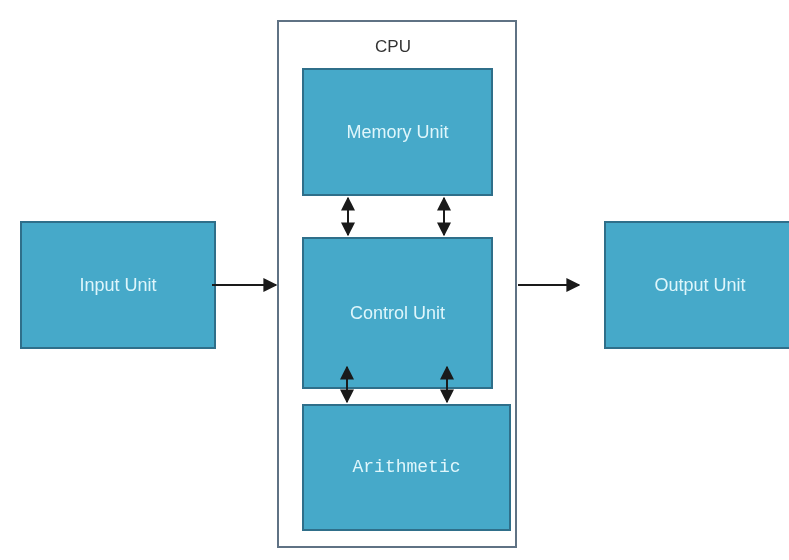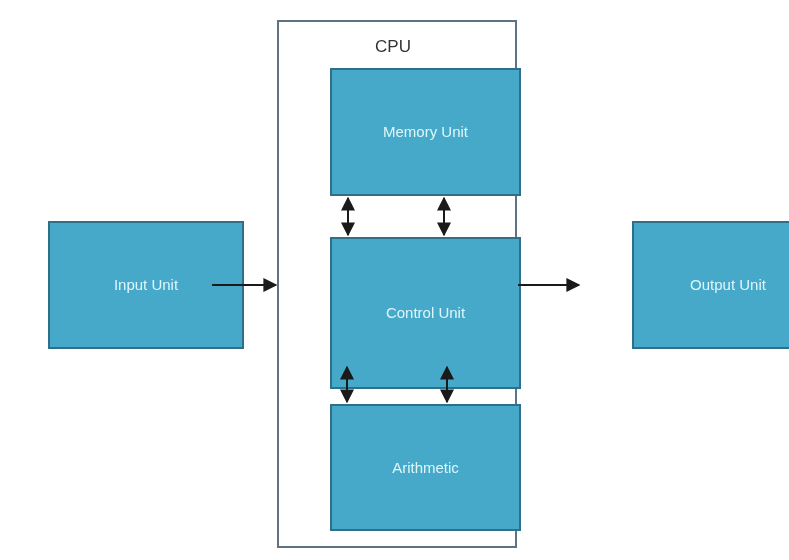--- a/index.html
+++ b/index.html
@@ -4,26 +4,26 @@
 <style>
   html, body { margin:0; padding:0; background:#ffffff; }
   body { width:789px; height:560px; position:relative; overflow:hidden;
          font-family:"Liberation Sans", "DejaVu Sans", sans-serif; }
   .cpu-frame { position:absolute; left:277px; top:20px; width:240px; height:528px;
                border:2px solid #5f7284; box-sizing:border-box; background:#fff; }
   .cpu-label { position:absolute; left:277px; top:37px; width:232px; text-align:center;
                font-size:17px; color:#333; }
   .unit { position:absolute; background:#46a9c9; border:2px solid #2f6f8a; box-sizing:border-box;
           display:flex; align-items:center; justify-content:center; text-align:center;
-          color:#dff6fb; font-size:15px; line-height:1.45;margin-left:28px; }
+          color:#dff6fb; font-size:18px; line-height:1.45; }
   #input-unit   { left:20px;  top:221px; width:196px; height:128px; }
   #output-unit  { left:604px; top:221px; width:192px; height:128px; }
   #memory-unit  { left:302px; top:68px;  width:191px; height:128px; }
   #control-unit { left:302px; top:237px; width:191px; height:152px; }
-  #alu-unit     { left:302px; top:404px; width:191px; height:127px; }
+  #alu-unit     { left:302px; top:404px; width:209px; height:127px;font-family:Liberation Mono, monospace; }
   svg.conn { position:absolute; left:0; top:0; }
 </style>
 </head>
 <body>
 
 <div class="cpu-frame"></div>
 <div class="cpu-label">CPU</div>
 
 <div class="unit" id="input-unit">
   <span>Input Unit</span>

